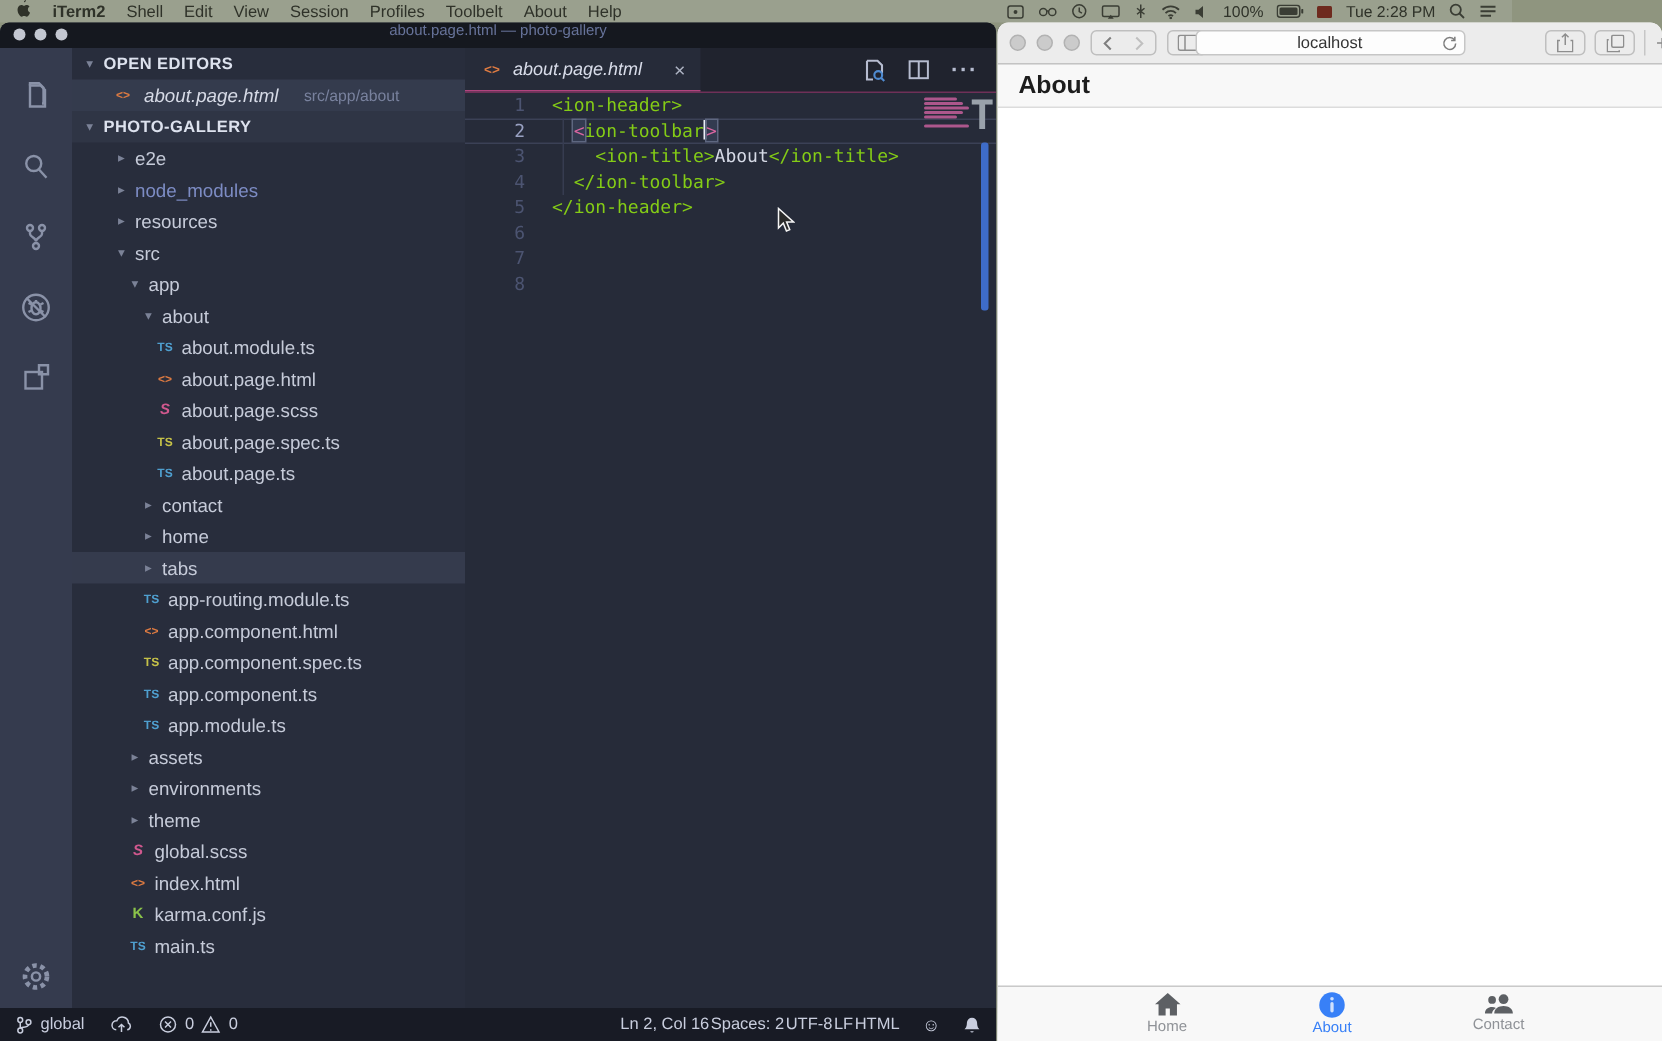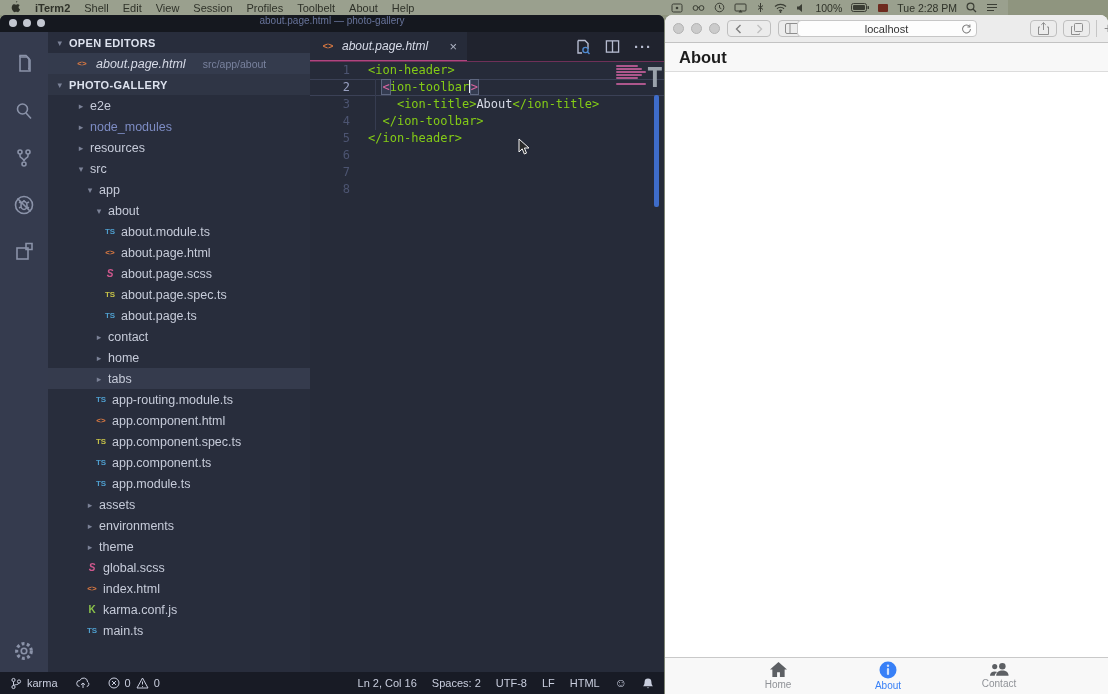--- a/index.html
+++ b/index.html
@@ -426,21 +426,21 @@
     <div class="statusbar">
       <div class="sb-left">
         <span>
             <svg width="12" height="13" viewBox="0 0 12 13">
               <circle cx="3.5" cy="3" r="1.6" fill="none" stroke="#c9cede"></circle>
               <circle cx="3.5" cy="10" r="1.6" fill="none" stroke="#c9cede"></circle>
               <circle cx="9" cy="4.5" r="1.6" fill="none" stroke="#c9cede"></circle>
               <path d="M3.5 4.6v3.8M9 6.1c0 2-5.5 1.4-5.5 2.5" fill="none" stroke="#c9cede"></path>
             </svg>
           </span>
-        <span class="sb-item">karma</span>
+        <span class="sb-item">global</span>
         <span style="width:8px"></span>
         <span>
             <svg width="14" height="12" viewBox="0 0 14 12">
               <path d="M3.5 9.5a3 3 0 0 1 .4-6A4 4 0 0 1 11.6 5a2.4 2.4 0 0 1-.8 4.5" fill="none" stroke="#c9cede"></path>
               <path d="M7 11V6M5 7.8L7 6l2 1.8" fill="none" stroke="#c9cede"></path>
             </svg>
           </span>
         <span style="width:8px"></span>
         <span>
             <svg width="12" height="12" viewBox="0 0 12 12">
@@ -451,21 +451,21 @@
         <span class="sb-item">0</span>
         <span>
             <svg width="13" height="12" viewBox="0 0 13 12">
               <path d="M6.5 1L12 11H1z" fill="none" stroke="#c9cede"></path>
               <path d="M6.5 4.5v3M6.5 9.2v.9" stroke="#c9cede"></path>
             </svg>
           </span>
         <span class="sb-item">0</span>
       </div>
       <div class="sb-right">
-        <span class="sb-right-items" style="display:flex;gap:15px;">
+        <span class="sb-right-items" style="display:flex;gap:1px;">
             <span class="sb-item">Ln 2, Col 16</span>
             <span class="sb-item">Spaces: 2</span>
             <span class="sb-item">UTF-8</span>
             <span class="sb-item">LF</span>
             <span class="sb-item">HTML</span>
           </span>
         <span class="smiley">☺</span>
         <span>
             <svg width="12" height="13" viewBox="0 0 12 13">
               <path d="M6 1.5a3.4 3.4 0 0 1 3.4 3.4c0 3 1.1 3.8 1.6 4.3H1c.5-.5 1.6-1.3 1.6-4.3A3.4 3.4 0 0 1 6 1.5z" fill="#c9cede"></path>

